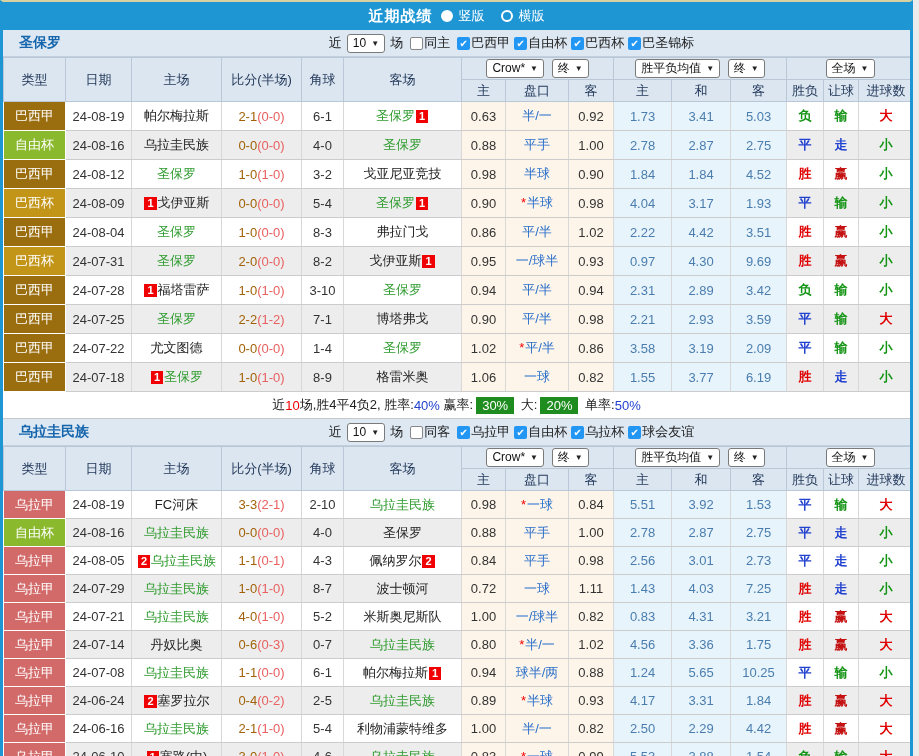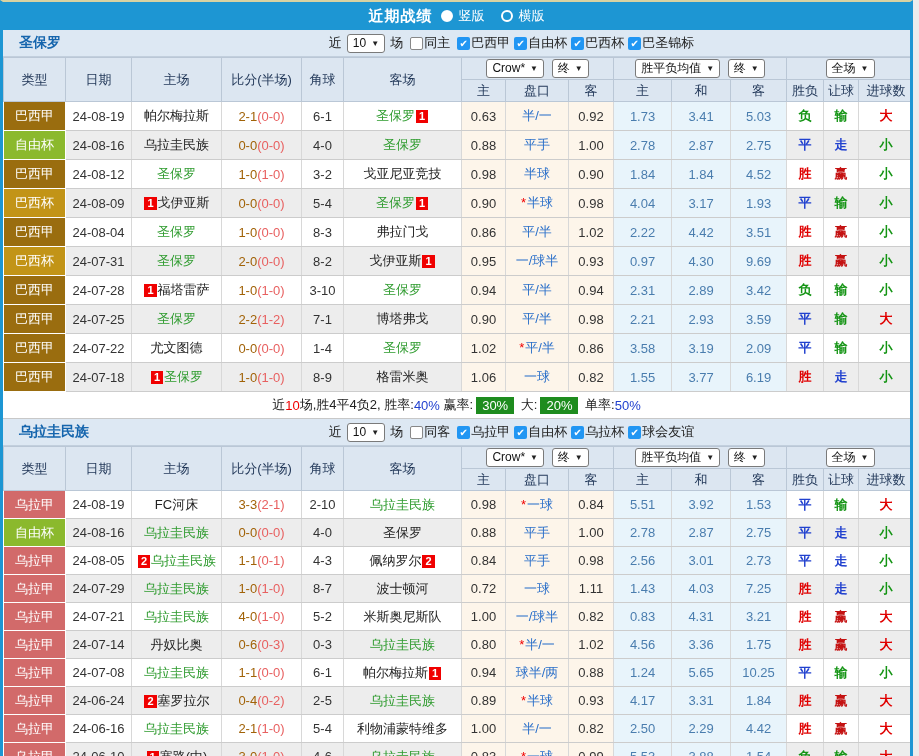--- a/index.html
+++ b/index.html
@@ -511,21 +511,21 @@
           <td class="mn">3.21</td>
           <td class="n res" style="color: rgb(224, 0, 0);">胜</td>
           <td class="n res" style="color: rgb(196, 18, 18);">赢</td>
           <td class="n res" style="color: rgb(224, 0, 0);">大</td>
         </tr>
         <tr class="even">
           <td class="type" style="background: rgb(210, 106, 106);">乌拉甲</td>
           <td class="n">24-07-14</td>
           <td class="n"><span class="tk">丹奴比奥</span></td>
           <td class="n"><span class="ft">0-6</span><span class="ht">(0-3)</span></td>
-          <td class="n">0-3</td>
+          <td class="n">0-7</td>
           <td class="n"><span class="tg">乌拉圭民族</span></td>
           <td class="od">0.80</td>
           <td class="od"><span class="star">*</span><span class="line">半/一</span></td>
           <td class="od">1.02</td>
           <td class="mn">4.56</td>
           <td class="mn">3.36</td>
           <td class="mn">1.75</td>
           <td class="n res" style="color: rgb(224, 0, 0);">胜</td>
           <td class="n res" style="color: rgb(196, 18, 18);">赢</td>
           <td class="n res" style="color: rgb(224, 0, 0);">大</td>

